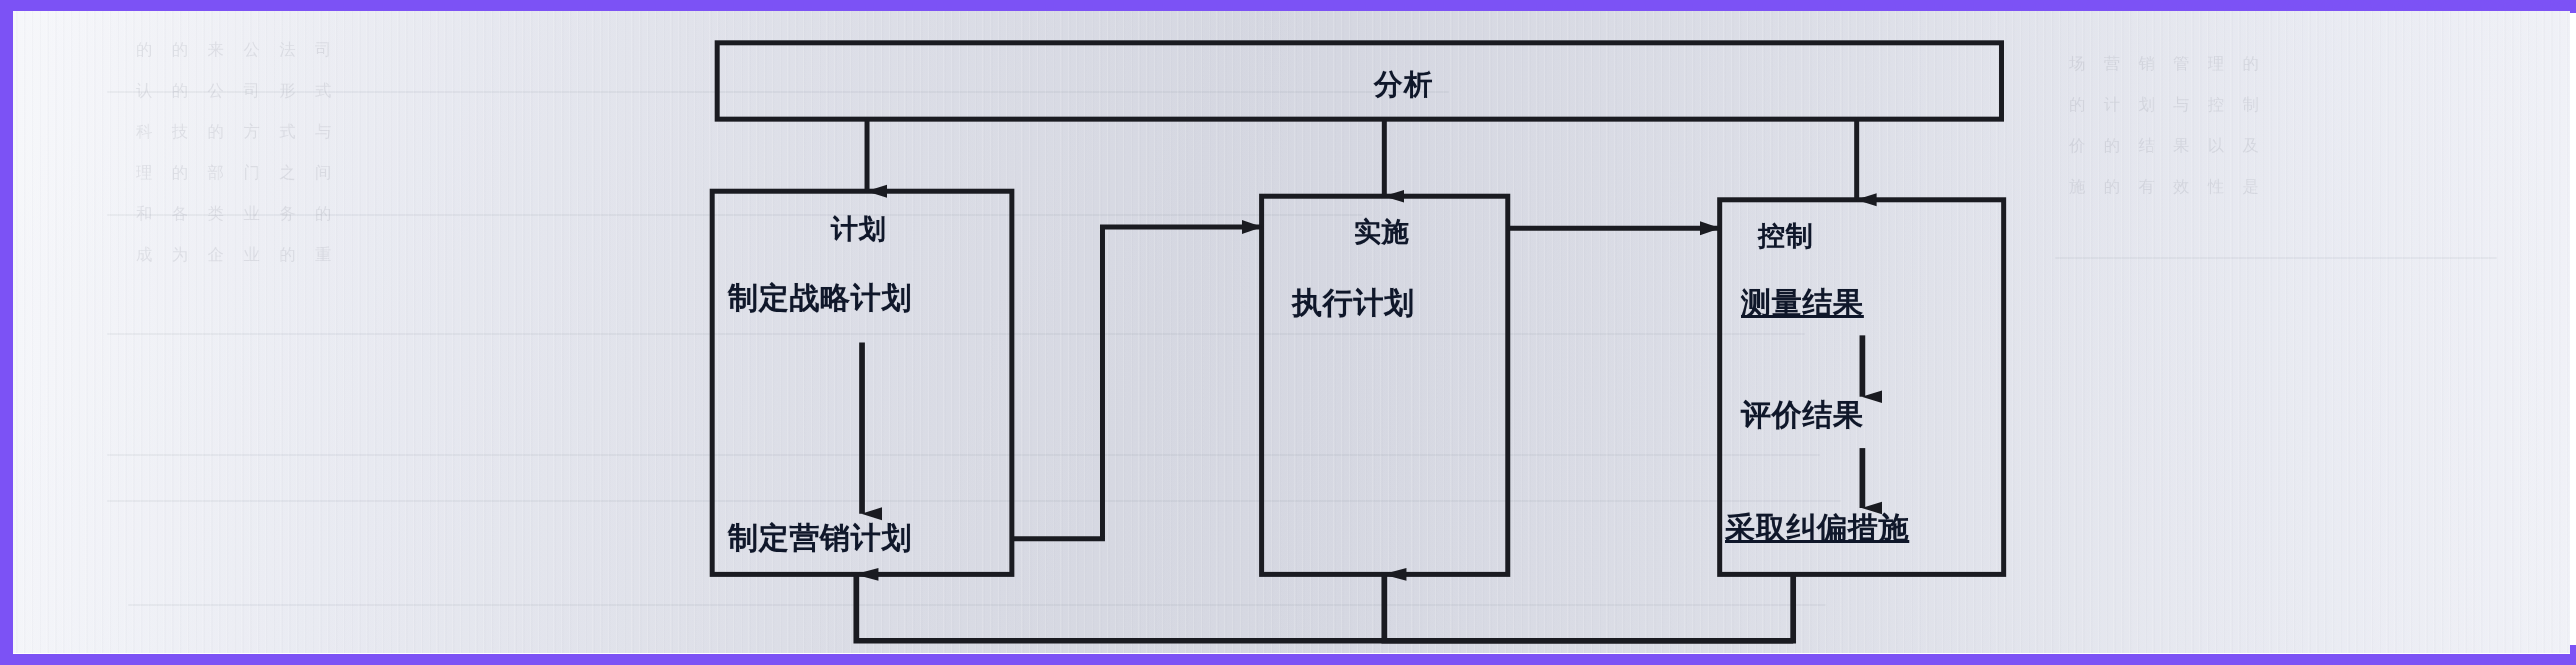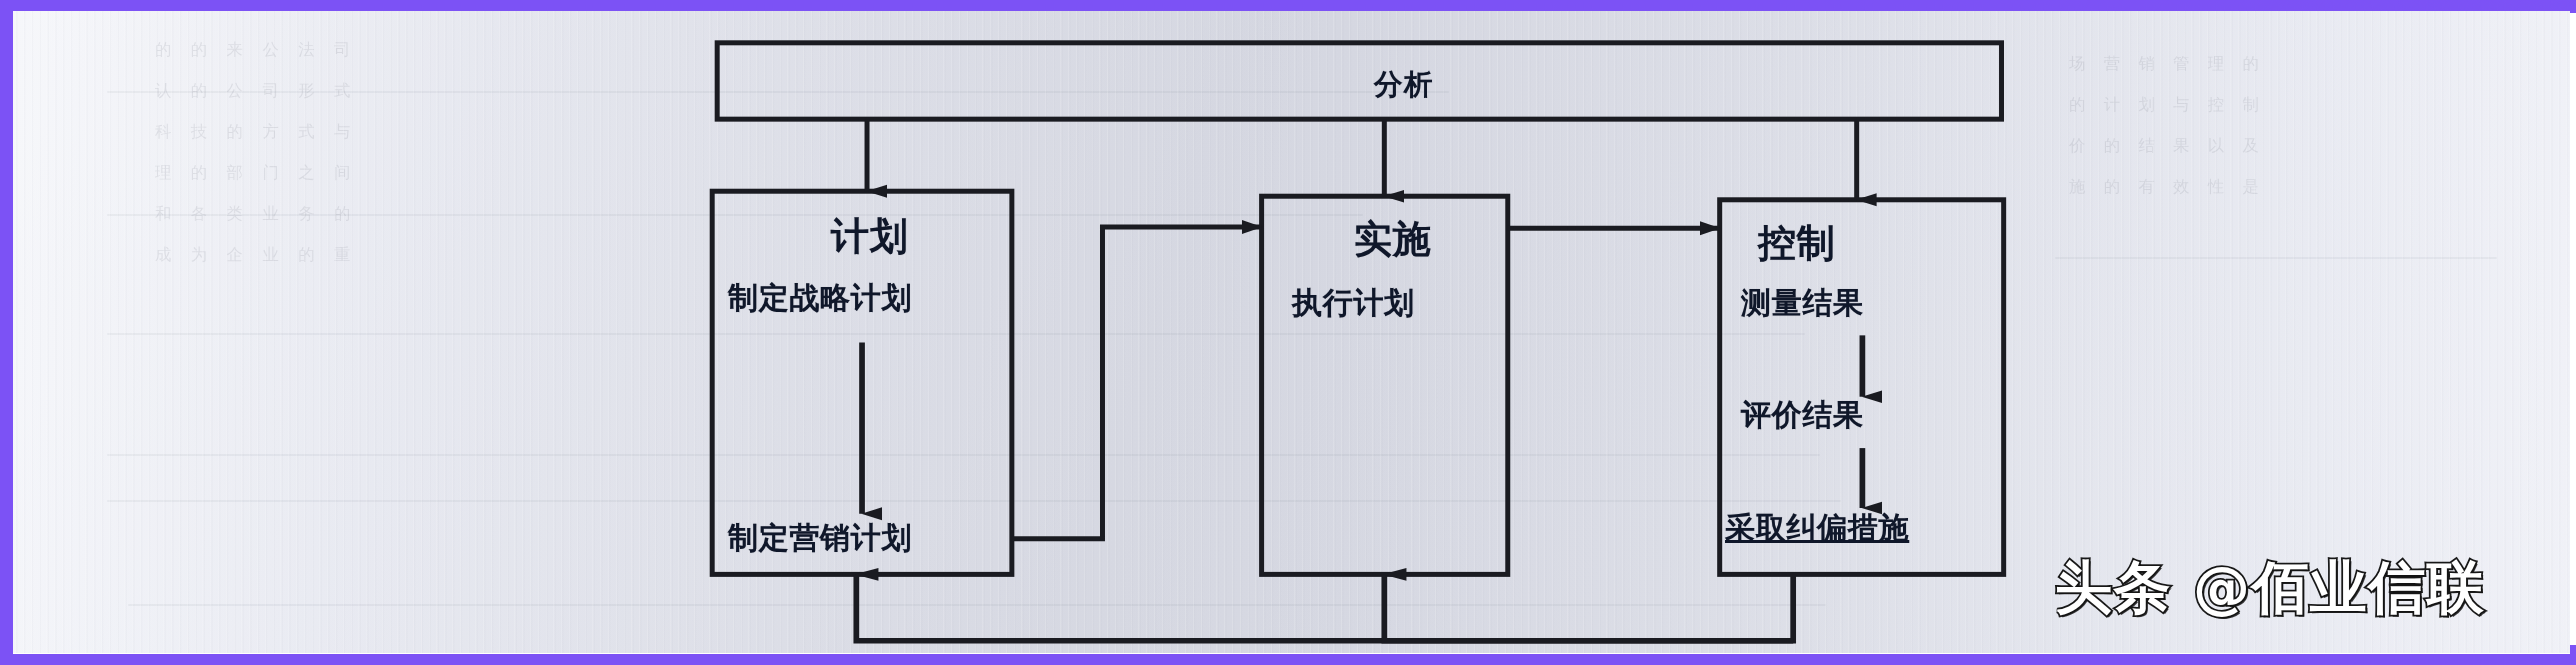--- a/index.html
+++ b/index.html
@@ -74,21 +74,21 @@
   }
   .node-text {
     position: absolute;
     z-index: 20;
     color: #0f172a;
     font-family: "DejaVu Sans", "Liberation Sans", sans-serif;
     font-weight: 700;
     white-space: nowrap;
     text-shadow: 0 0 0.7px rgba(30,30,40,.35);
   }
-  .t-title { font-size: 38px; letter-spacing: 0.7px; }
+  .t-title { font-size: 27px; letter-spacing: 0.7px; }
   .t-body  { font-size: 30px; letter-spacing: 0.7px; }
   .t-band  { font-size: 28.5px; letter-spacing: 1.4px; }
 
   
   #watermark {
     position: absolute;
     left: 2055px; top: 553px;
     z-index: 30;
     font-family: "DejaVu Sans", "Liberation Sans", sans-serif;
     font-weight: 700;
@@ -104,21 +104,21 @@
      -0.7px -0.7px 0 rgba(20,20,20,.5);
   }
 </style>
 </head>
 <body>
 
 <div id="page">
 
   <div id="paper"></div>
 
-  <div class="ghost-block" style="left:136px; top:28.5px;margin-left:19px;">的 的 来 公 法 司
+  <div class="ghost-block" style="left:136px; top:28.5px;">的 的 来 公 法 司
 认 的 公 司 形 式
 科 技 的 方 式 与
 理 的 部 门 之 间
 和 各 类 业 务 的
 成 为 企 业 的 重</div>
   <div class="ghost-block" style="left:2069px; top:43px;font-family:Liberation Serif, serif;">场 营 销 管 理 的
 的 计 划 与 控 制
 价 的 结 果 以 及
 施 的 有 效 性 是</div>
 
@@ -173,25 +173,24 @@
   <div class="node-text t-band" style="left:1374px; top:66px;">分析</div>
 
   <div class="node-text t-title" style="left:831px; top:211px;">计划</div>
   <div class="node-text t-body" style="left:728px; top:278px;">制定战略计划</div>
   <div class="node-text t-body" style="left:728px; top:518px;">制定营销计划</div>
 
   <div class="node-text t-title" style="left:1354px; top:214px;">实施</div>
   <div class="node-text t-body" style="left:1292px; top:283px;">执行计划</div>
 
   <div class="node-text t-title" style="left:1758px; top:218px;">控制</div>
-  <div class="node-text t-body" style="left:1741px; top:283px;">测量结果</div>
+  <div class="node-text t-body" style="left:1741px; top:283px;text-decoration:underline;">测量结果</div>
   <div class="node-text t-body" style="left:1741px; top:395px;">评价结果</div>
   <div class="node-text t-body" style="left:1725px; top:508px;text-decoration:underline;">采取纠偏措施</div>
 
-  <div id="watermark">头条 @佰业信联</div>
 
   <div id="frame-top"></div>
   <div id="frame-bottom"></div>
   <div id="frame-left"></div>
   <div id="frame-right"></div>
 
 </div>
 
 
 </body></html>

